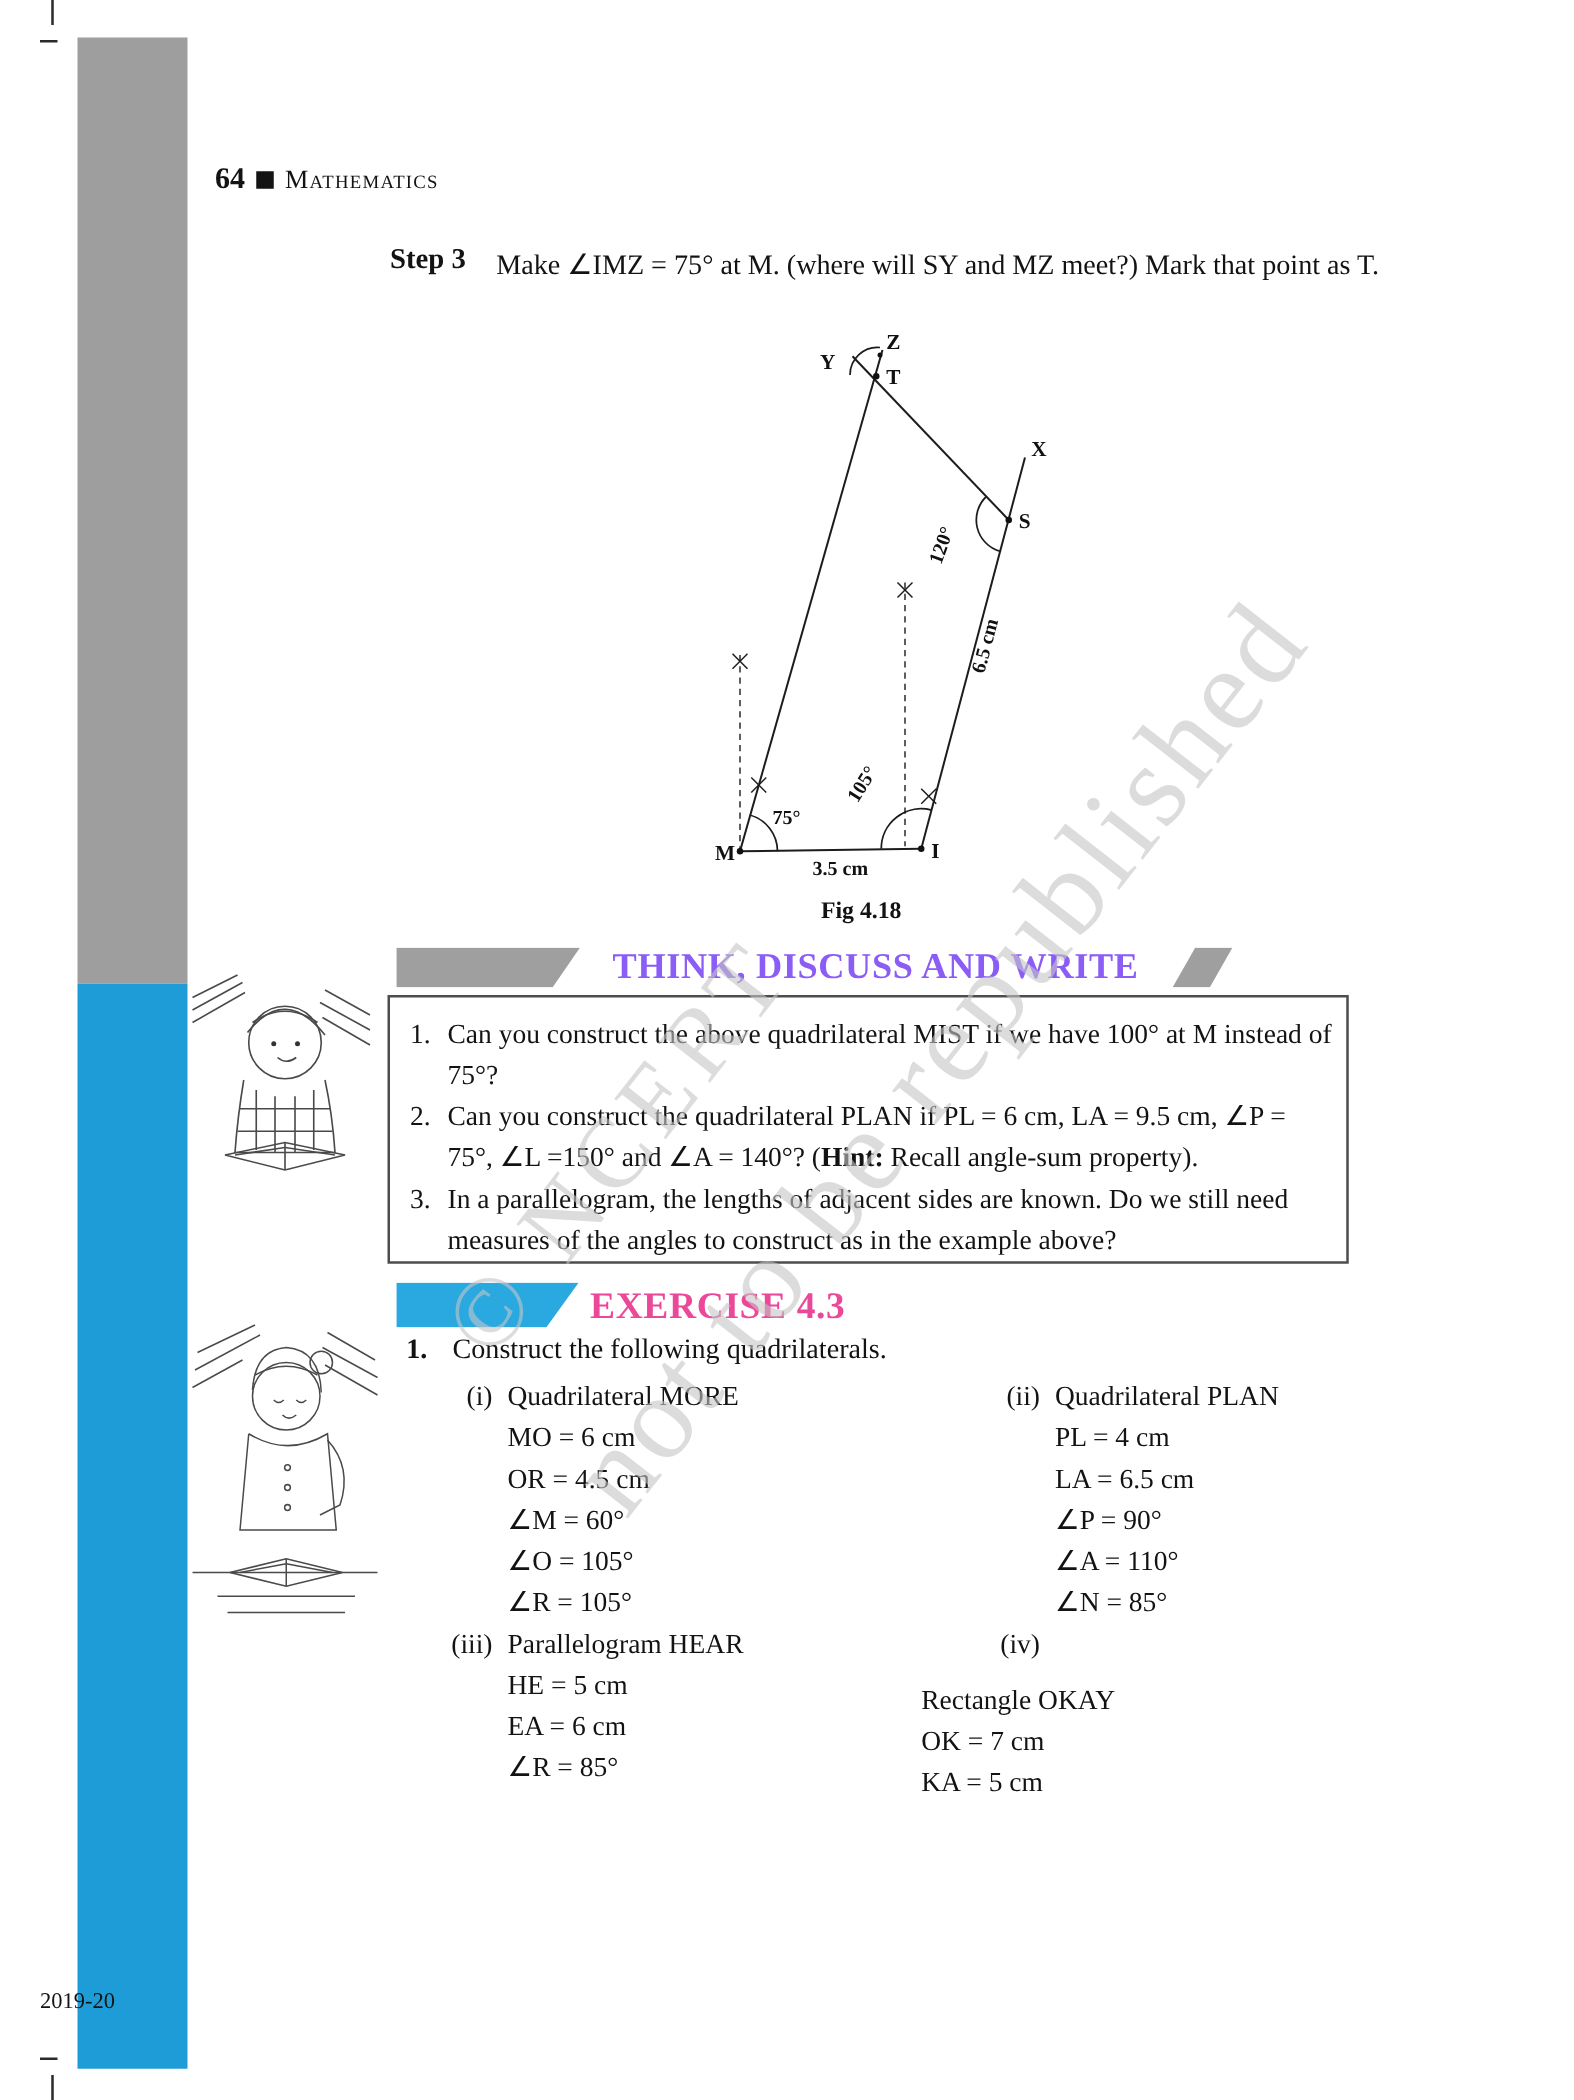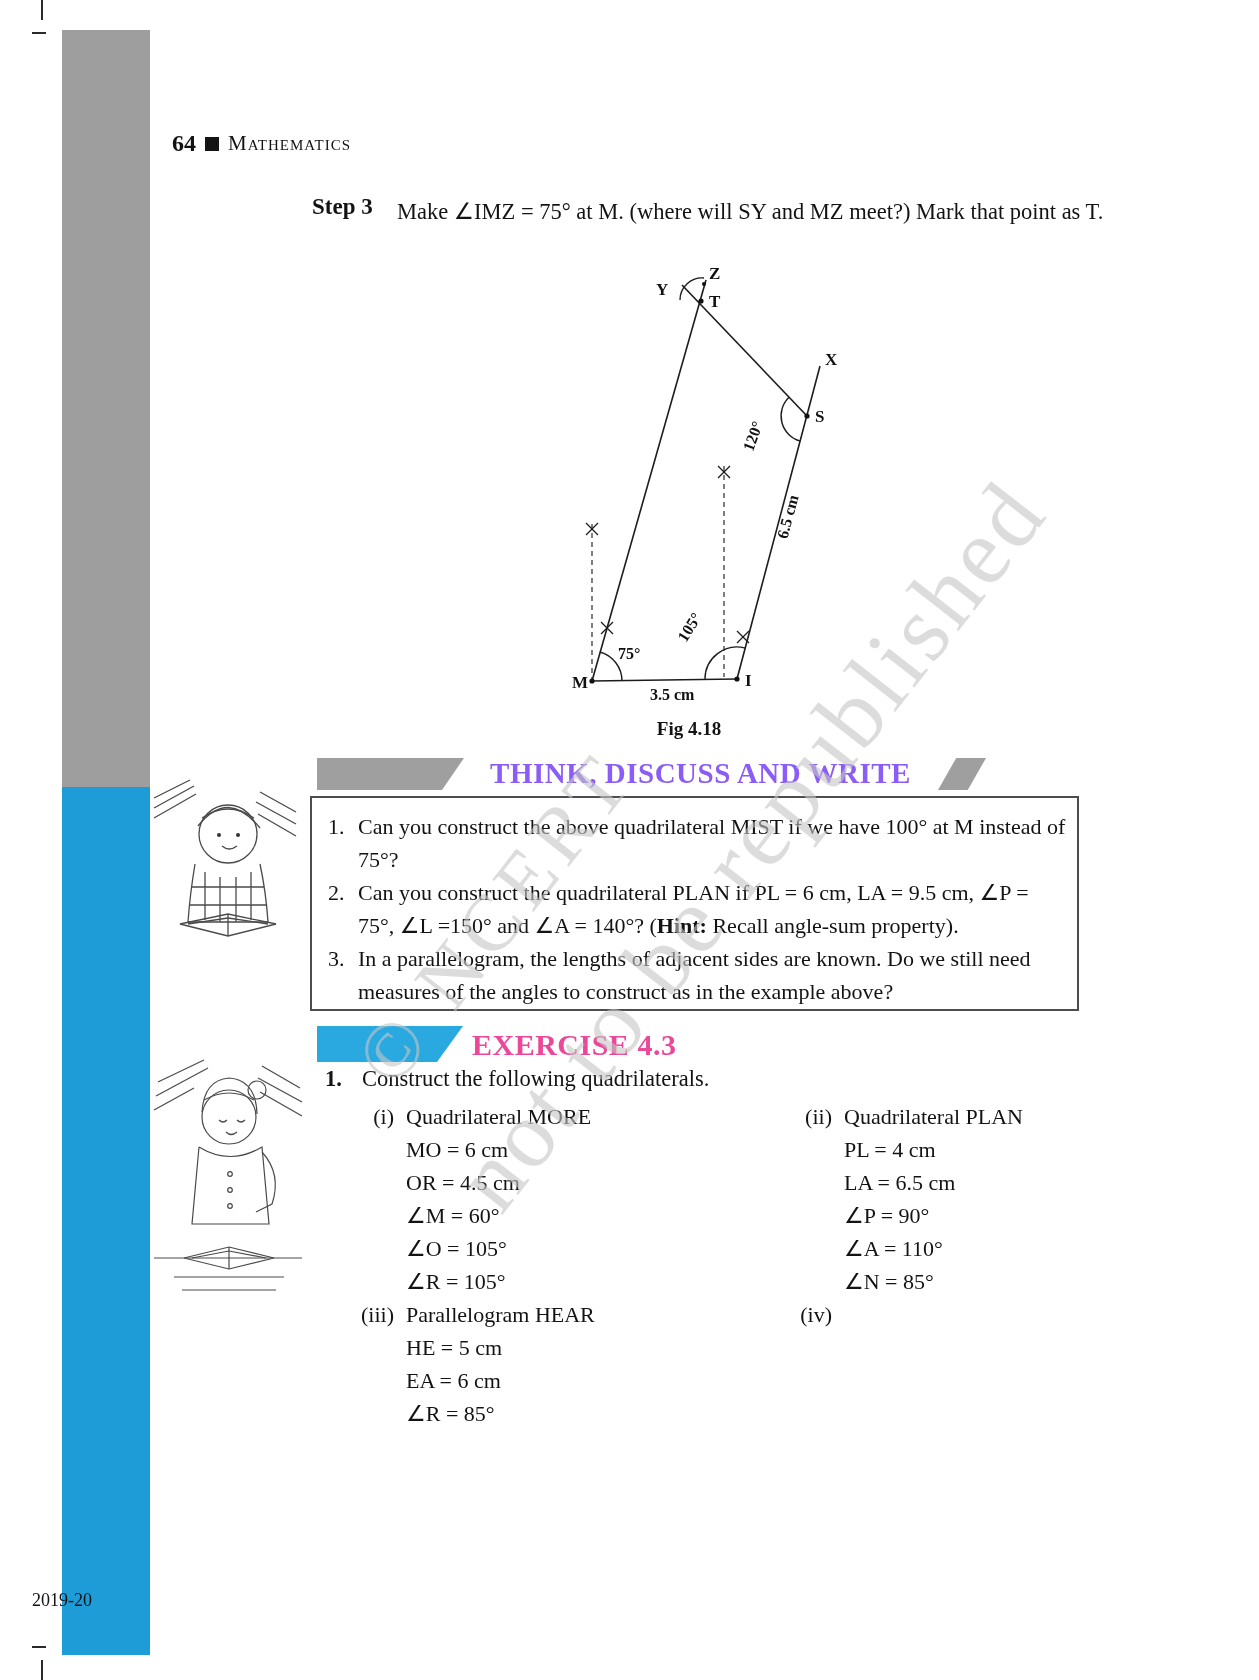--- a/index.html
+++ b/index.html
@@ -263,20 +263,25 @@
       <div>
         <div>Parallelogram HEAR</div>
         <div>HE = 5 cm</div>
         <div>EA = 6 cm</div>
         <div>∠R = 85°</div>
       </div>
     </div>
 
     <div class="part part-iv">
       <div class="pnum">(iv)</div>
+      <div>
+        <div>Rectangle OKAY</div>
+        <div>OK = 7 cm</div>
+        <div>KA = 5 cm</div>
+      </div>
     </div>
 
     <div class="footer">2019-20</div>
   </div>
 
   <div class="watermark">
     <div class="wm-copy">© NCERT</div>
     <div class="wm-text">not to be republished</div>
   </div>
 

